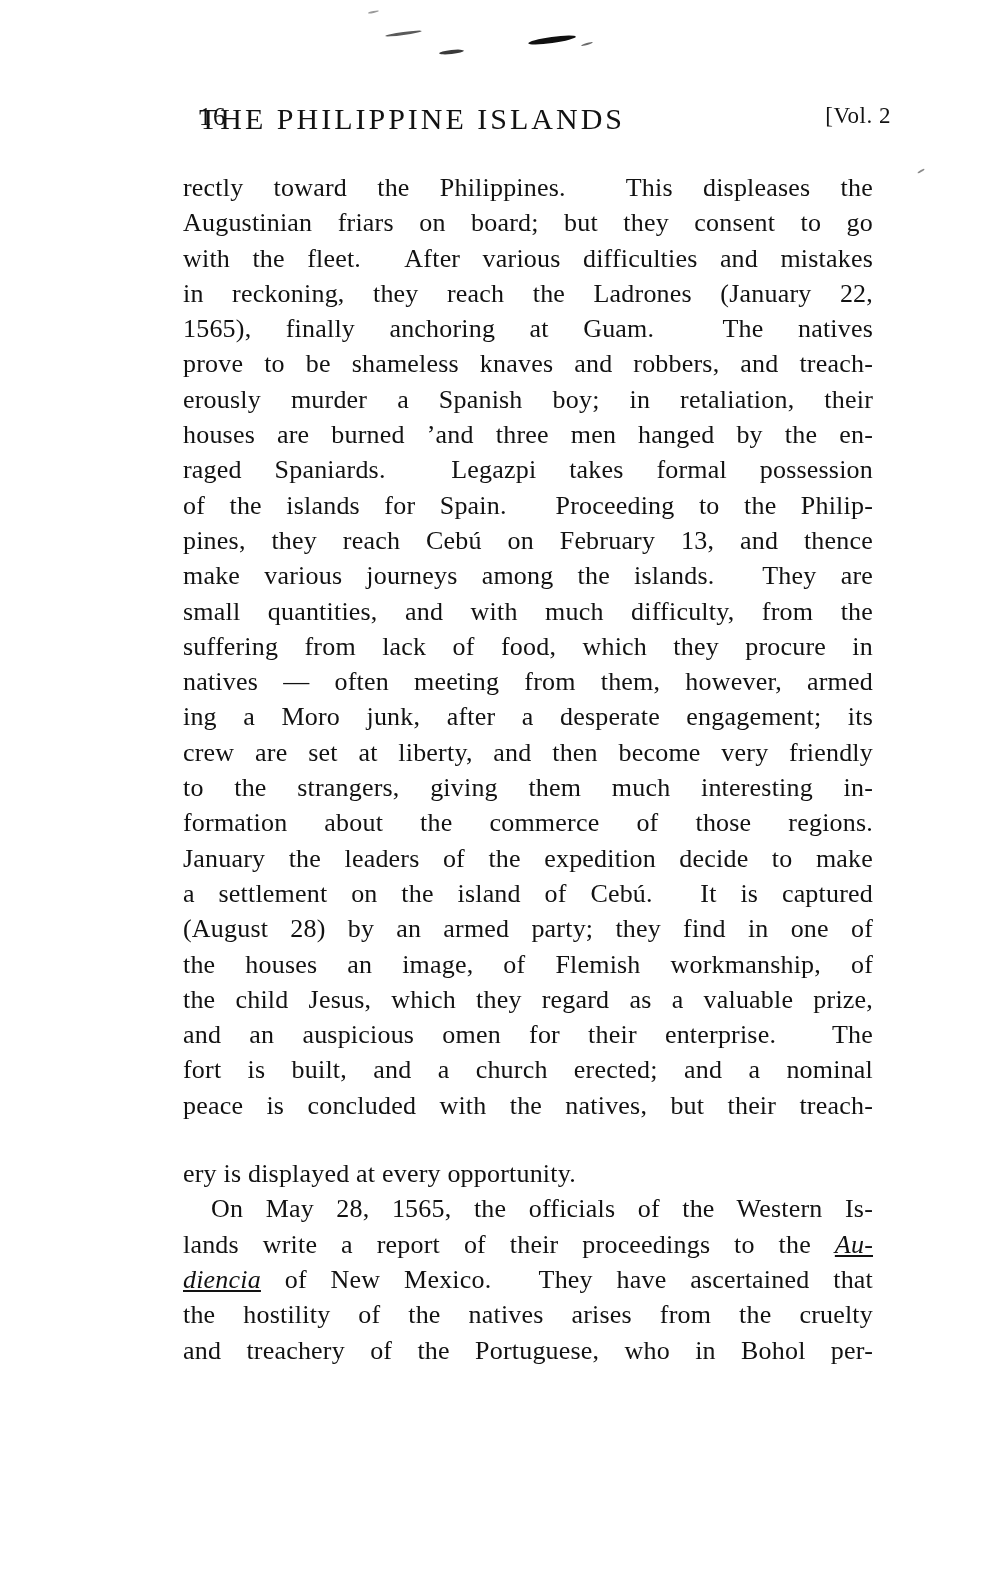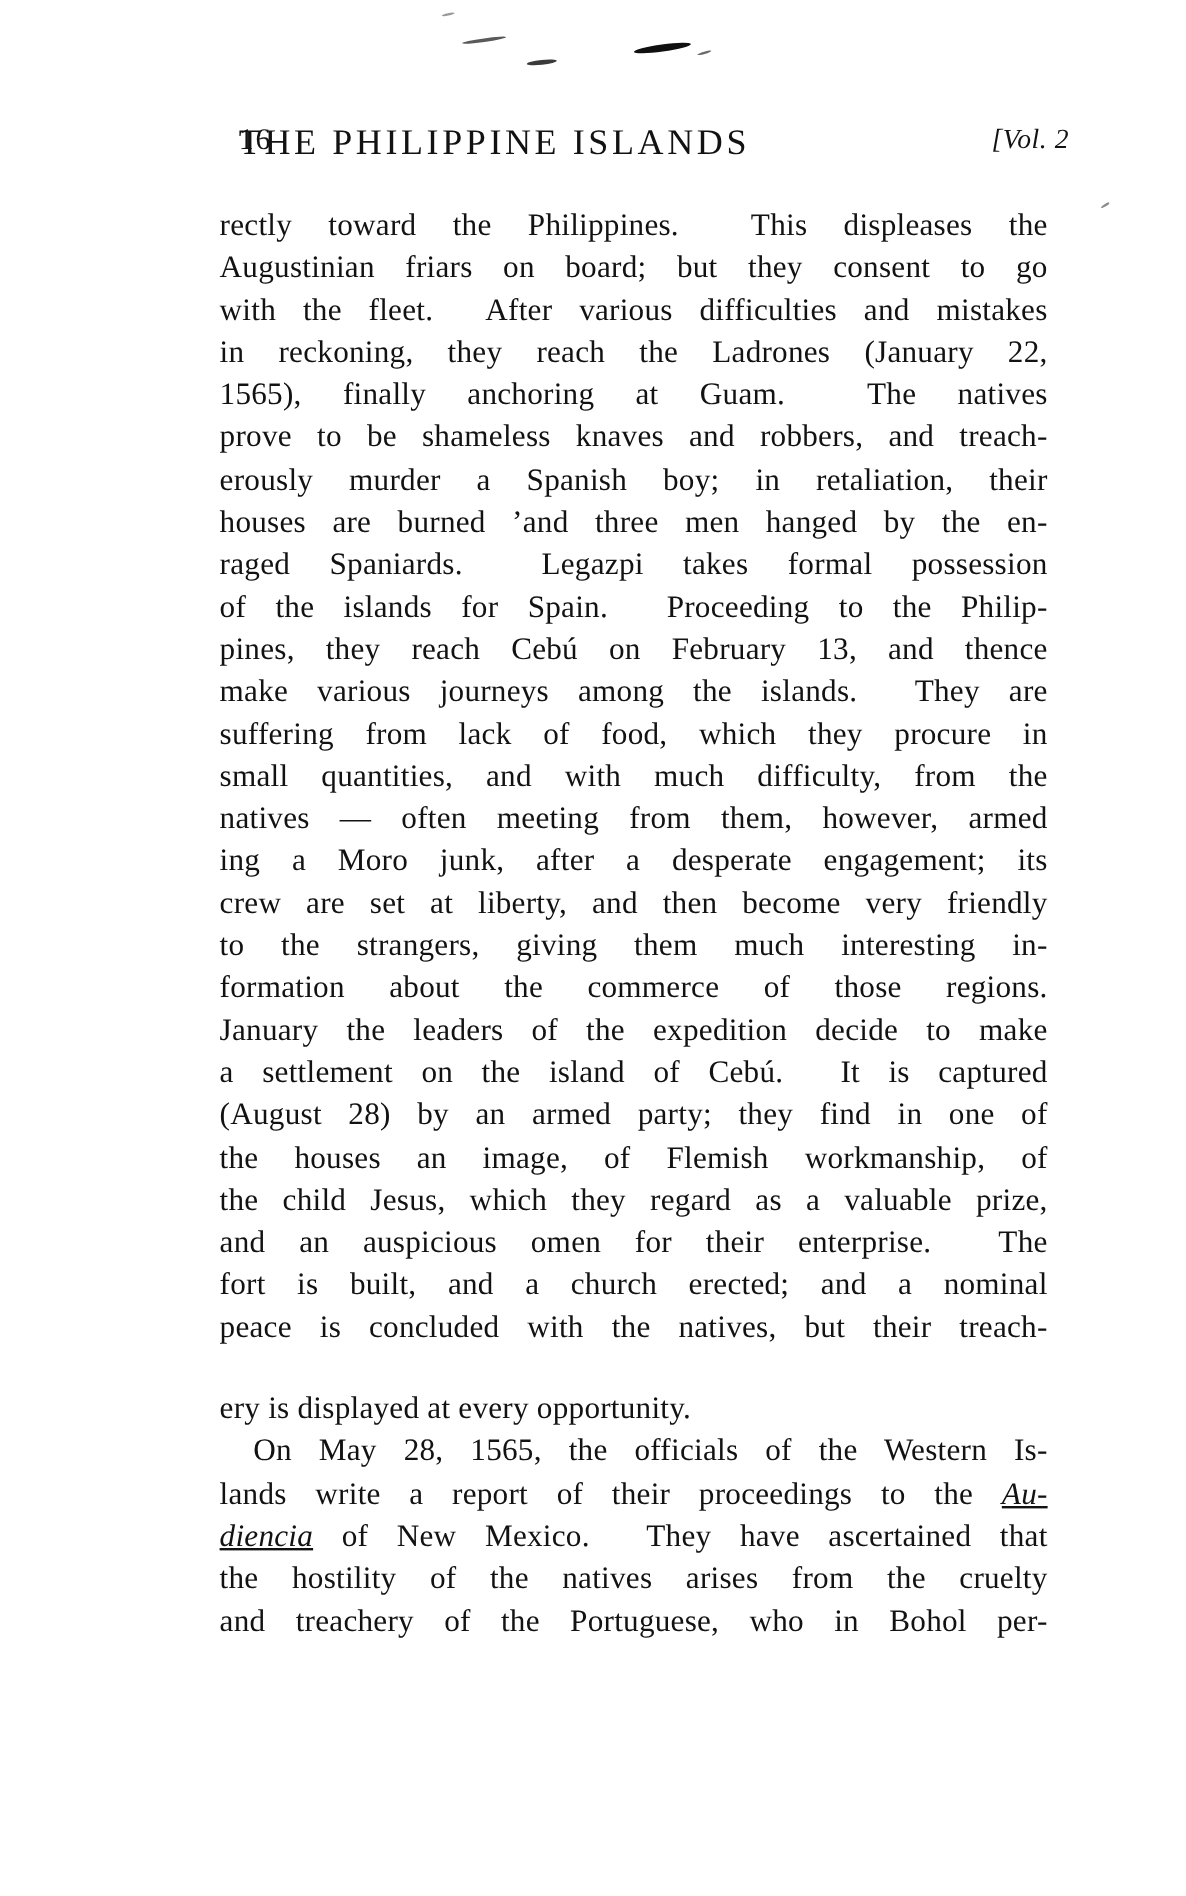--- a/index.html
+++ b/index.html
@@ -9,21 +9,21 @@
     font-family:"Liberation Serif","DejaVu Serif",serif;
     color:#121212;
     overflow:hidden;
   }
   .page { position:absolute; inset:0; background:#fff; }
 
   
   .running-head { position:absolute; top:100px; left:183px; width:692px; height:30px;margin-left:16px; }
   .pagenum { position:absolute; left:0; top:3px; font-size:25px; letter-spacing:1.5px; }
   .running-title { display:block; text-align:left; font-size:30px; letter-spacing:3px; padding-top:2px; }
-  .volume { position:absolute; right:0; top:3px; font-size:23px; letter-spacing:0.5px;font-style:italic; }
+  .volume { position:absolute; right:0; top:3px; font-size:23px; letter-spacing:0.5px; }
 
   
   main.textblock {
     position:absolute; top:170px; left:183px; width:690px;
     font-size:26px; letter-spacing:0.2px;
   }
   .line {
     height:35.3px; line-height:35.3px;
     text-align:justify; text-align-last:justify;
     white-space:nowrap; 
@@ -66,22 +66,22 @@
       <div class="line"><span>with the fleet.&nbsp; After various difficulties and mistakes</span></div>
       <div class="line"><span>in reckoning, they reach the Ladrones (January 22,</span></div>
       <div class="line"><span>1565), finally anchoring at Guam.&nbsp; The natives</span></div>
       <div class="line"><span>prove to be shameless knaves and robbers, and treach-</span></div>
       <div class="line"><span>erously murder a Spanish boy; in retaliation, their</span></div>
       <div class="line"><span>houses are burned ’and three men hanged by the en-</span></div>
       <div class="line"><span>raged Spaniards.&nbsp; Legazpi takes formal possession</span></div>
       <div class="line"><span>of the islands for Spain.&nbsp; Proceeding to the Philip-</span></div>
       <div class="line"><span>pines, they reach Cebú on February 13, and thence</span></div>
       <div class="line"><span>make various journeys among the islands.&nbsp; They are</span></div>
+      <div class="line"><span>small quantities, and with much difficulty, from the</span></div>
       <div class="line"><span>suffering from lack of food, which they procure in</span></div>
-      <div class="line"><span>small quantities, and with much difficulty, from the</span></div>
       <div class="line"><span>natives — often meeting from them, however, armed</span></div>
       <div class="line"><span>ing a Moro junk, after a desperate engagement; its</span></div>
       <div class="line"><span>crew are set at liberty, and then become very friendly</span></div>
       <div class="line"><span>to the strangers, giving them much interesting in-</span></div>
       <div class="line"><span>formation about the commerce of those regions.</span></div>
       <div class="line"><span>January the leaders of the expedition decide to make</span></div>
       <div class="line"><span>a settlement on the island of Cebú.&nbsp; It is captured</span></div>
       <div class="line"><span>(August 28) by an armed party; they find in one of</span></div>
       <div class="line"><span>the houses an image, of Flemish workmanship, of</span></div>
       <div class="line"><span>the child Jesus, which they regard as a valuable prize,</span></div>

